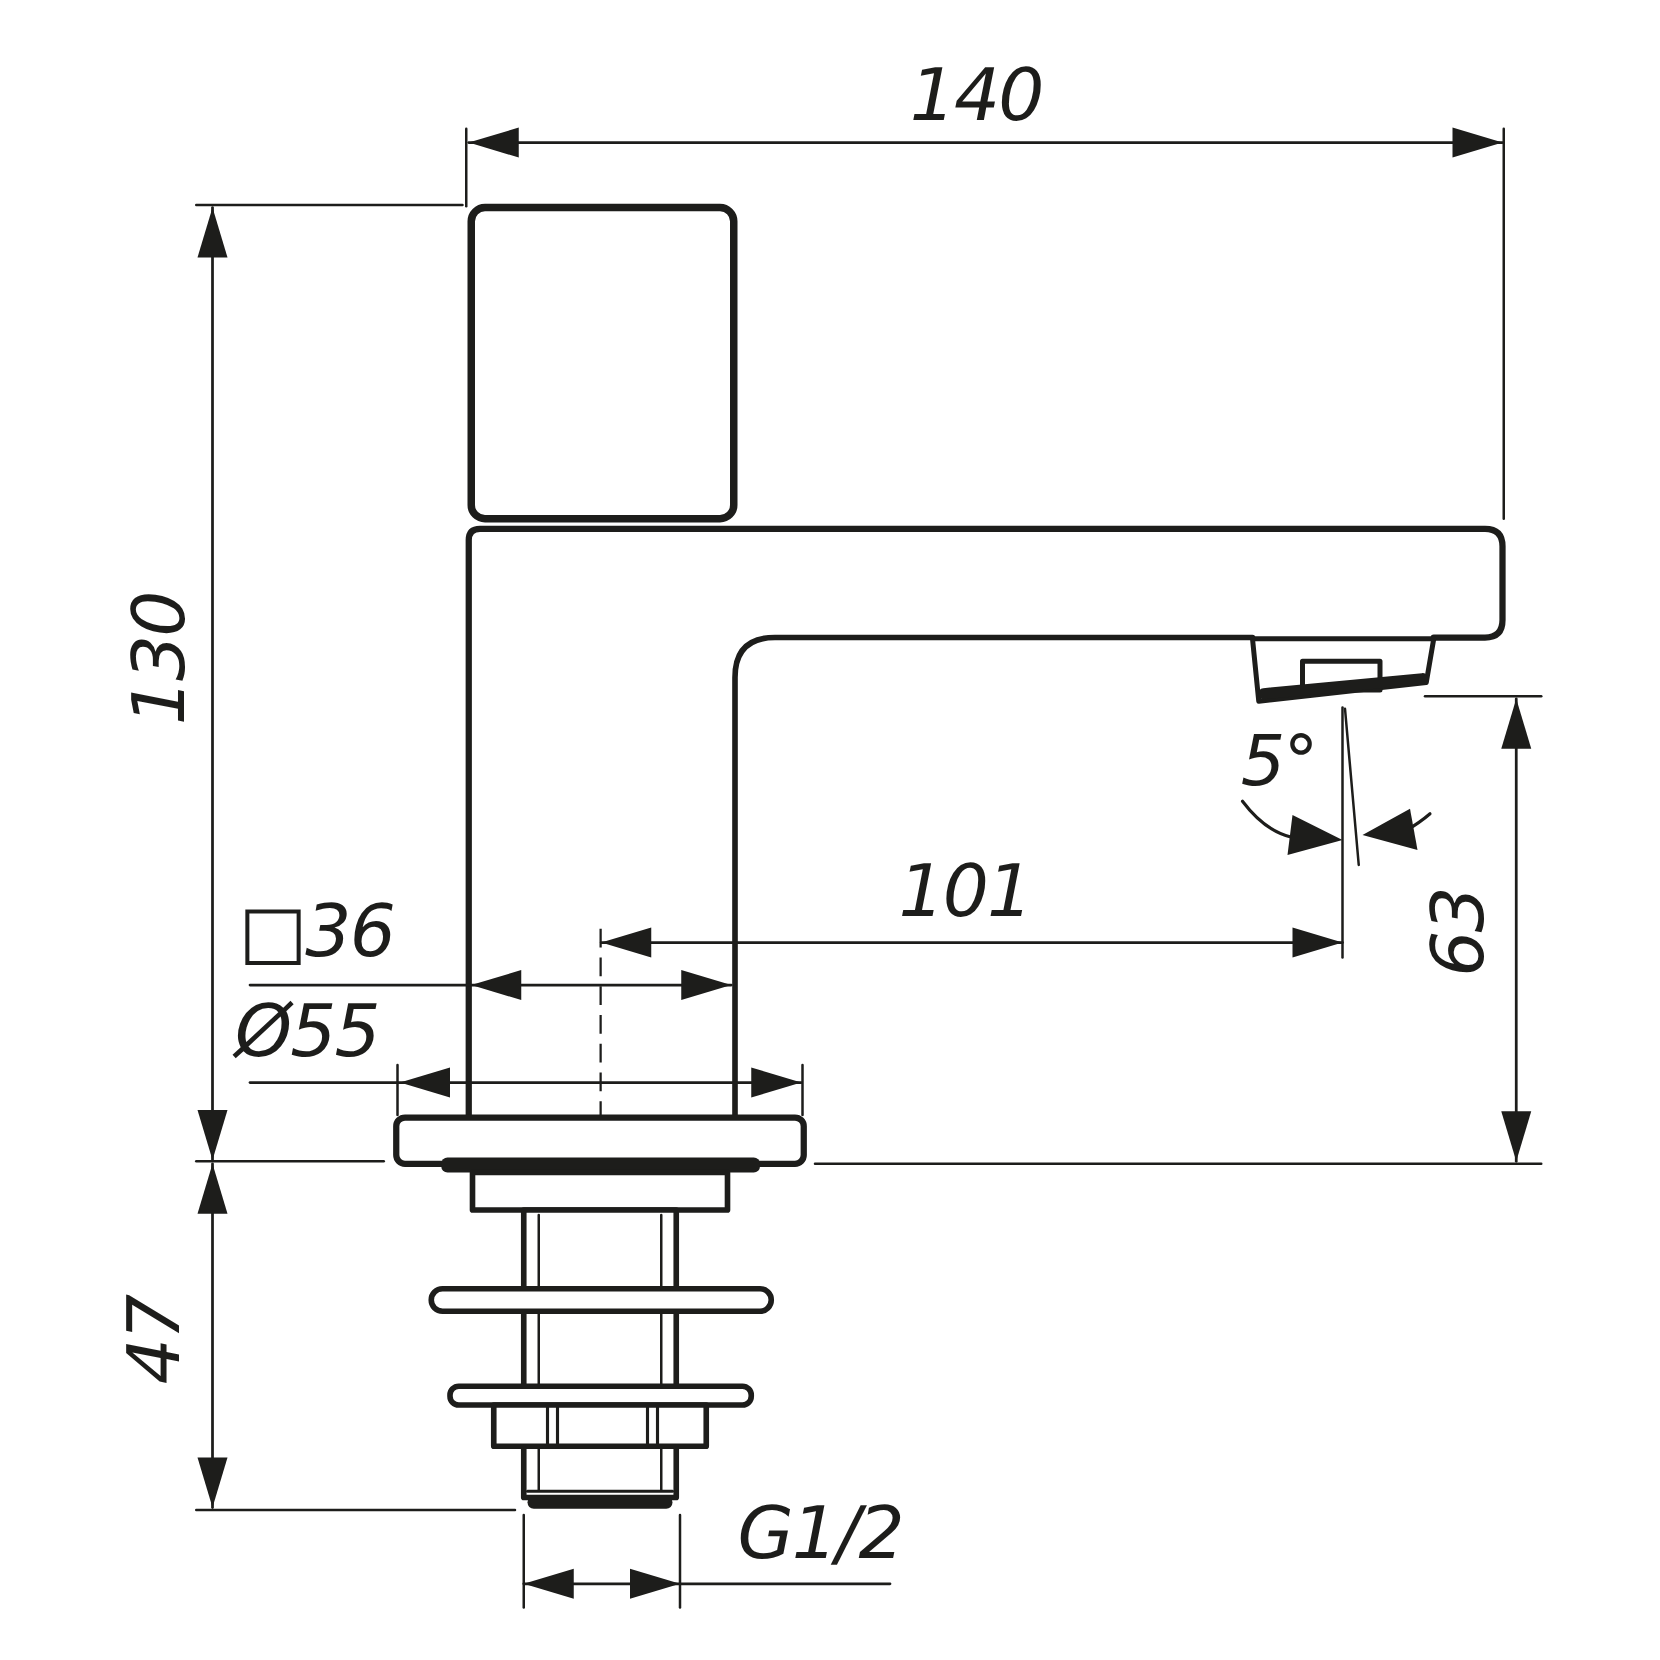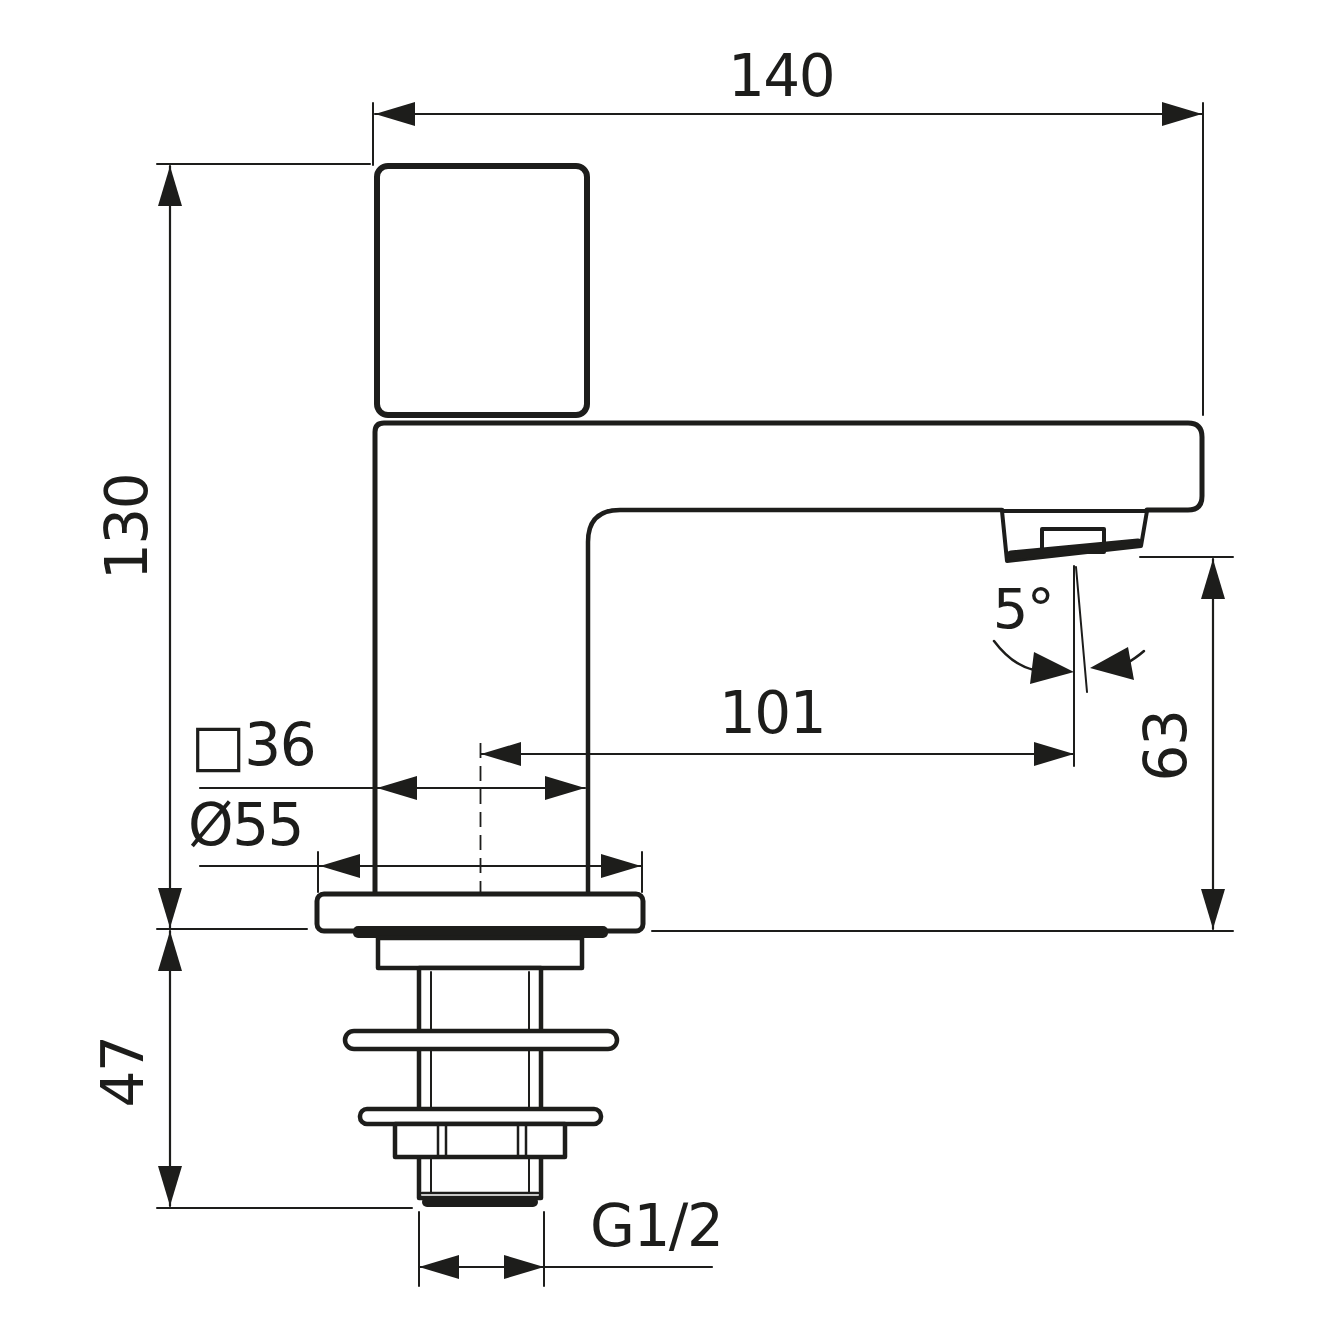--- a/index.html
+++ b/index.html
@@ -1,17 +1,17 @@
 <!DOCTYPE html>
 <html style="--line: #1d1d1b; --bg: #ffffff;"><head>
 <meta charset="utf-8">
 <style>
   :root { --line:#1d1d1b; --bg:#ffffff; }
   html,body { margin:0; padding:0; background:var(--bg); }
-  .canvas { position:relative; width:1328px; height:1328px; background:var(--bg); overflow:hidden; }
+  .canvas { position:relative; width:1328px; height:1328px; background:var(--bg); overflow:hidden;font-style:italic; }
   svg { display:block; }
   .ol  { stroke:var(--line); fill:none; stroke-linecap:round; stroke-linejoin:round; }
   .s6  { stroke-width:6; }
   .s5  { stroke-width:5; }
   .s45 { stroke-width:4.5; }
   .s4  { stroke-width:4; }
   .s9  { stroke-width:9; }
   .s25 { stroke-width:2.5; }
   .s22 { stroke-width:2.2; }
   .s2  { stroke-width:2; }

